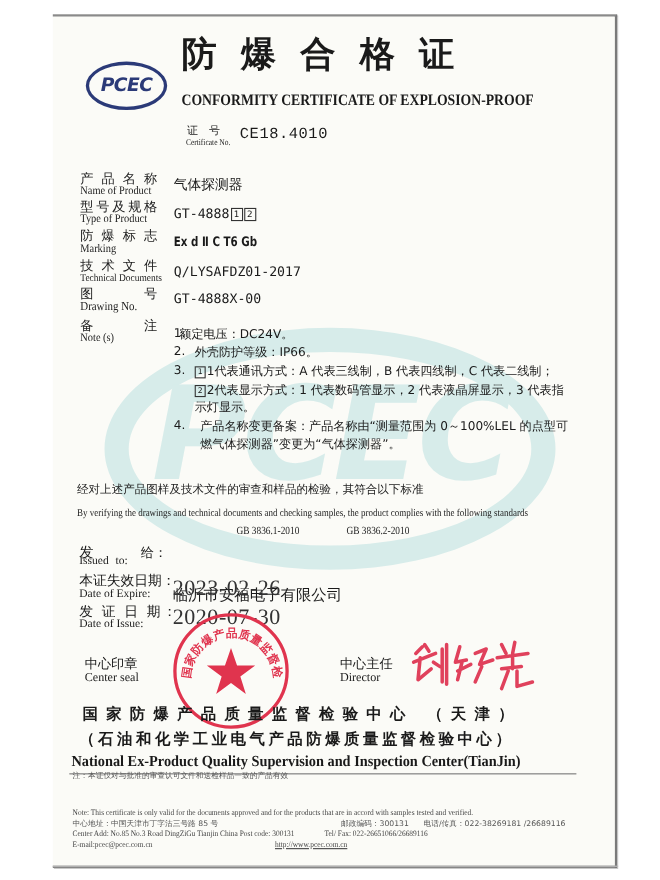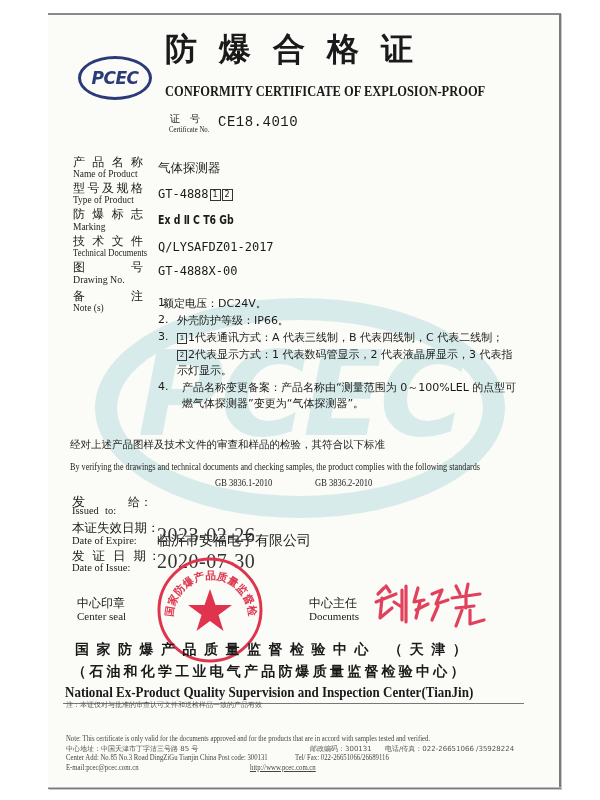--- a/index.html
+++ b/index.html
@@ -463,37 +463,37 @@
     <path id="stampArc" d="M 18,62 A 38,38 0 1,1 94,62"></path>
   </defs>
   <circle cx="55" cy="55" r="51" fill="none" stroke="#e0344e" stroke-width="3"></circle>
   <text font-size="10.5" font-weight="bold" fill="#e0344e" font-family="DejaVu Sans, sans-serif" letter-spacing="0.3">
     <textPath href="#stampArc" startOffset="0">国家防爆产品质量监督检验中心(天津)</textPath>
   </text>
   <polygon points="55,34 60.5,50 77,50 63.5,60 68.5,76 55,66 41.5,76 46.5,60 33,50 49.5,50" fill="#e0344e"></polygon>
 </svg>
 
 <div class="seal-label-cn" style="left:309px; top:595px;">中心主任</div>
-<div class="seal-label-en" style="left:309px; top:610px;">Documents</div>
+<div class="seal-label-en" style="left:309px; top:610px;">Director</div>
 <svg class="signature" viewBox="0 0 115 50">
   <g fill="none" stroke="#e0415c" stroke-width="3.2" stroke-linecap="round" stroke-linejoin="round">
     <path d="M6,14 L12,8 M14,6 L18,12 M4,22 L24,14 M10,18 L8,38 L20,28"></path>
     <path d="M22,22 L28,26 M30,10 L30,40 M34,6 L34,42"></path>
     <path d="M46,8 L42,22 L52,20 M48,22 L44,38 M44,30 L56,24"></path>
     <path d="M60,14 L70,10 L64,24 L76,20 M66,26 L60,40"></path>
     <path d="M84,6 L88,14 M96,4 L94,14 M80,18 L108,14 M94,18 L94,28 M84,28 L102,26 M90,30 L84,46 M98,30 L98,44 L112,40"></path>
   </g>
 </svg>
 
 <div class="org-cn-1">国家防爆产品质量监督检验中心 （天津）</div>
 <div class="org-cn-2">（石油和化学工业电气产品防爆质量监督检验中心）</div>
 <div class="org-en">National Ex-Product Quality Supervision and Inspection Center(TianJin)</div>
 <div class="org-rule"></div>
 
 <div class="fine-cn" style="left:66px; top:700px;">注：本证仅对与批准的审查认可文件和送检样品一致的产品有效</div>
 <div class="fine" style="left:66px; top:734px;">Note: This certificate is only valid for the documents approved and for the products that are in accord with samples tested and verified.</div>
 <div class="fine-cn" style="left:66px; top:744px;">中心地址：中国天津市丁字沽三号路 85 号</div>
 <div class="fine-cn" style="left:310px; top:744px;">邮政编码：300131</div>
-<div class="fine-cn" style="left:385px; top:744px;">电话/传真：022-26651066 /35928224</div>
+<div class="fine-cn" style="left:385px; top:744px;">电话/传真：022-38269181 /26689116</div>
 <div class="fine" style="left:66px; top:753px;">Center Add: No.85 No.3 Road DingZiGu Tianjin China Post code: 300131</div>
 <div class="fine" style="left:295px; top:753px;">Tel/ Fax: 022-26651066/26689116</div>
 <div class="fine" style="left:66px; top:763px;">E-mail:pcec@pcec.com.cn</div>
 <div class="fine fine-link" style="left:250px; top:763px;">http://www.pcec.com.cn</div>
 
 </body></html>

